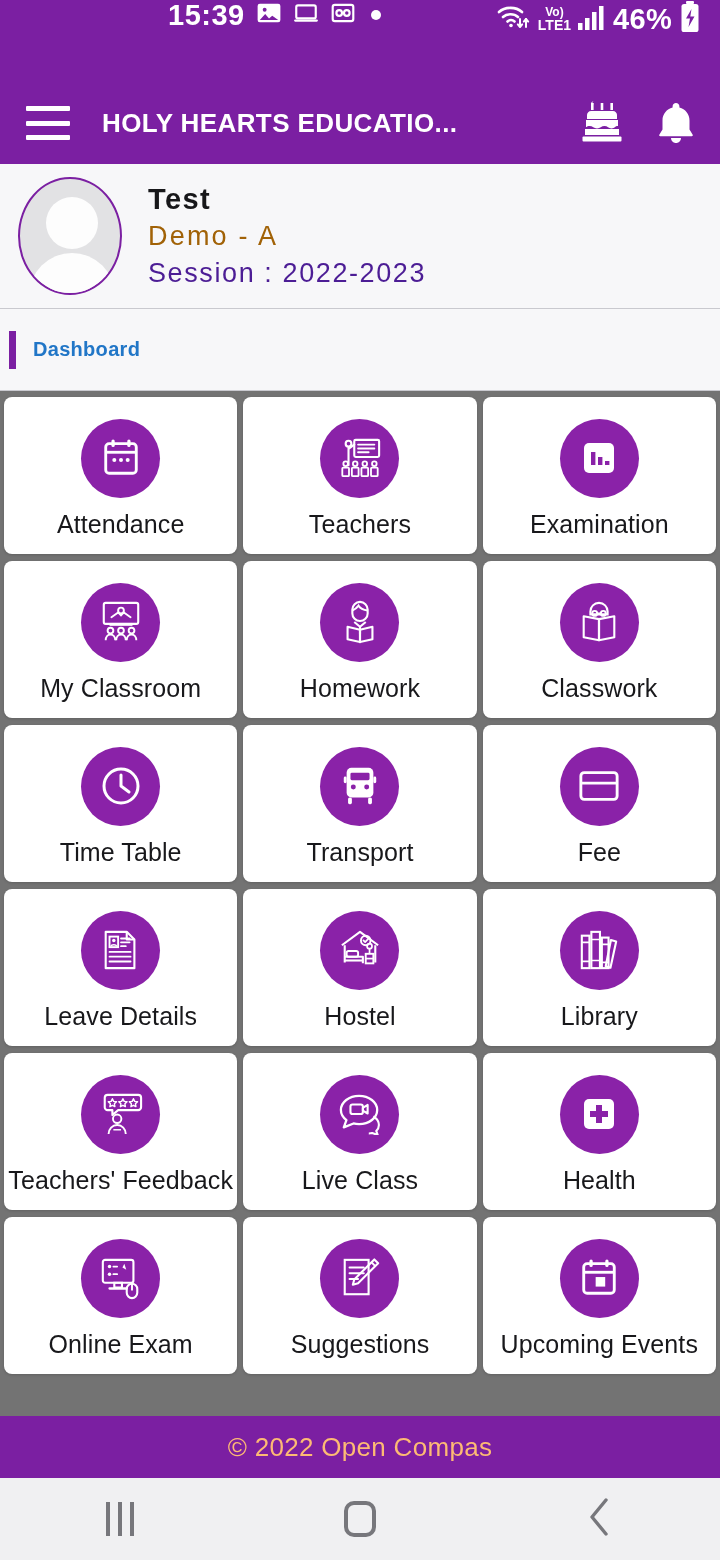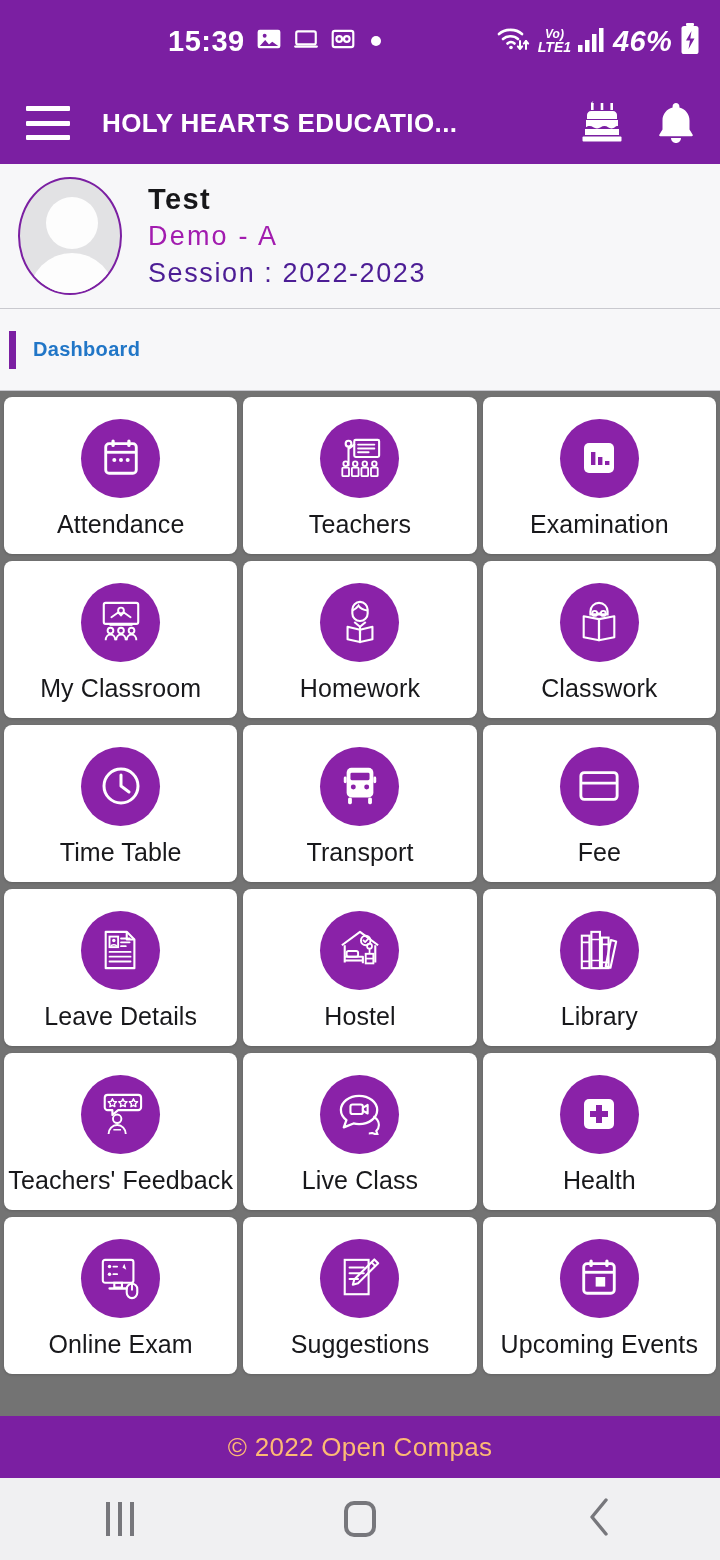--- a/index.html
+++ b/index.html
@@ -7,26 +7,26 @@
   body {
     font-family: "Liberation Sans", sans-serif;
     background:#f5f5f7;
     overflow:hidden;
   }
   #app { width:720px; height:1560px; display:flex; flex-direction:column; background:#f7f7f9; }
 
   
   .statusbar {
     height:82px; background:#7B1FA2; color:#ffffff;
-    display:flex; align-items:center; flex:0 0 auto;
+    display:flex; align-items:flex-start; flex:0 0 auto;
     padding:0 18px 0 0; position:relative;
   }
   .sb-left { display:flex; align-items:center; gap:11px; margin-left:168px; }
   .sb-time { font-size:29px; font-weight:700; letter-spacing:0.5px; line-height:1; }
-  .sb-right { margin-left:auto; display:flex; align-items:center; gap:6px;font-style:italic; }
+  .sb-right { margin-left:auto; display:flex; align-items:center; gap:6px; }
   .sb-pct { font-size:29px; font-weight:700; letter-spacing:0.3px; }
   .volte { display:flex; flex-direction:column; align-items:center; line-height:1; font-weight:700; }
   .volte .v1 { font-size:12px; }
   .volte .v2 { font-size:14px; }
   .dot-ind { width:10px; height:10px; border-radius:50%; background:#fff; margin-left:4px;}
 
   
   .appbar {
     height:82px; background:#7B1FA2; display:flex; align-items:center;
     padding:0 20px 0 26px; flex:0 0 auto;
@@ -46,21 +46,21 @@
     padding-left:18px; border-bottom:1px solid #c9c9cf; flex:0 0 auto;
   }
   .avatar {
     width:104px; height:118px; border-radius:50%; background:#e2e2e4;
     border:2px solid #7B1FA2; overflow:hidden; position:relative; flex:0 0 auto;
   }
   .avatar .head { position:absolute; width:52px; height:52px; border-radius:50%; background:#fdfdfd; left:26px; top:18px; }
   .avatar .body { position:absolute; width:86px; height:62px; border-radius:43px 43px 0 0; background:#fdfdfd; left:9px; top:74px; }
   .profile-info { margin-left:26px; display:flex; flex-direction:column; justify-content:center; }
   .pi-name { font-size:29px; font-weight:700; color:#17171a; letter-spacing:1.4px; line-height:1.3; }
-  .pi-class { font-size:27px; color:#a21caf; letter-spacing:2.2px; line-height:1.35; }
+  .pi-class { font-size:27px; color:#a16207; letter-spacing:2.2px; line-height:1.35; }
   .pi-session { font-size:27px; color:#4c1d95; letter-spacing:1.6px; line-height:1.35; }
 
   
   .dash-head {
     background:#f7f7f9; height:82px; display:flex; align-items:center;
     border-bottom:1px solid #c9c9cf; flex:0 0 auto;
   }
   .dash-bar { width:7px; height:38px; background:#7B1FA2; margin-left:9px; }
   .dash-title { margin-left:17px; font-size:20px; font-weight:700; color:#2176C7; letter-spacing:0.3px; }
 

